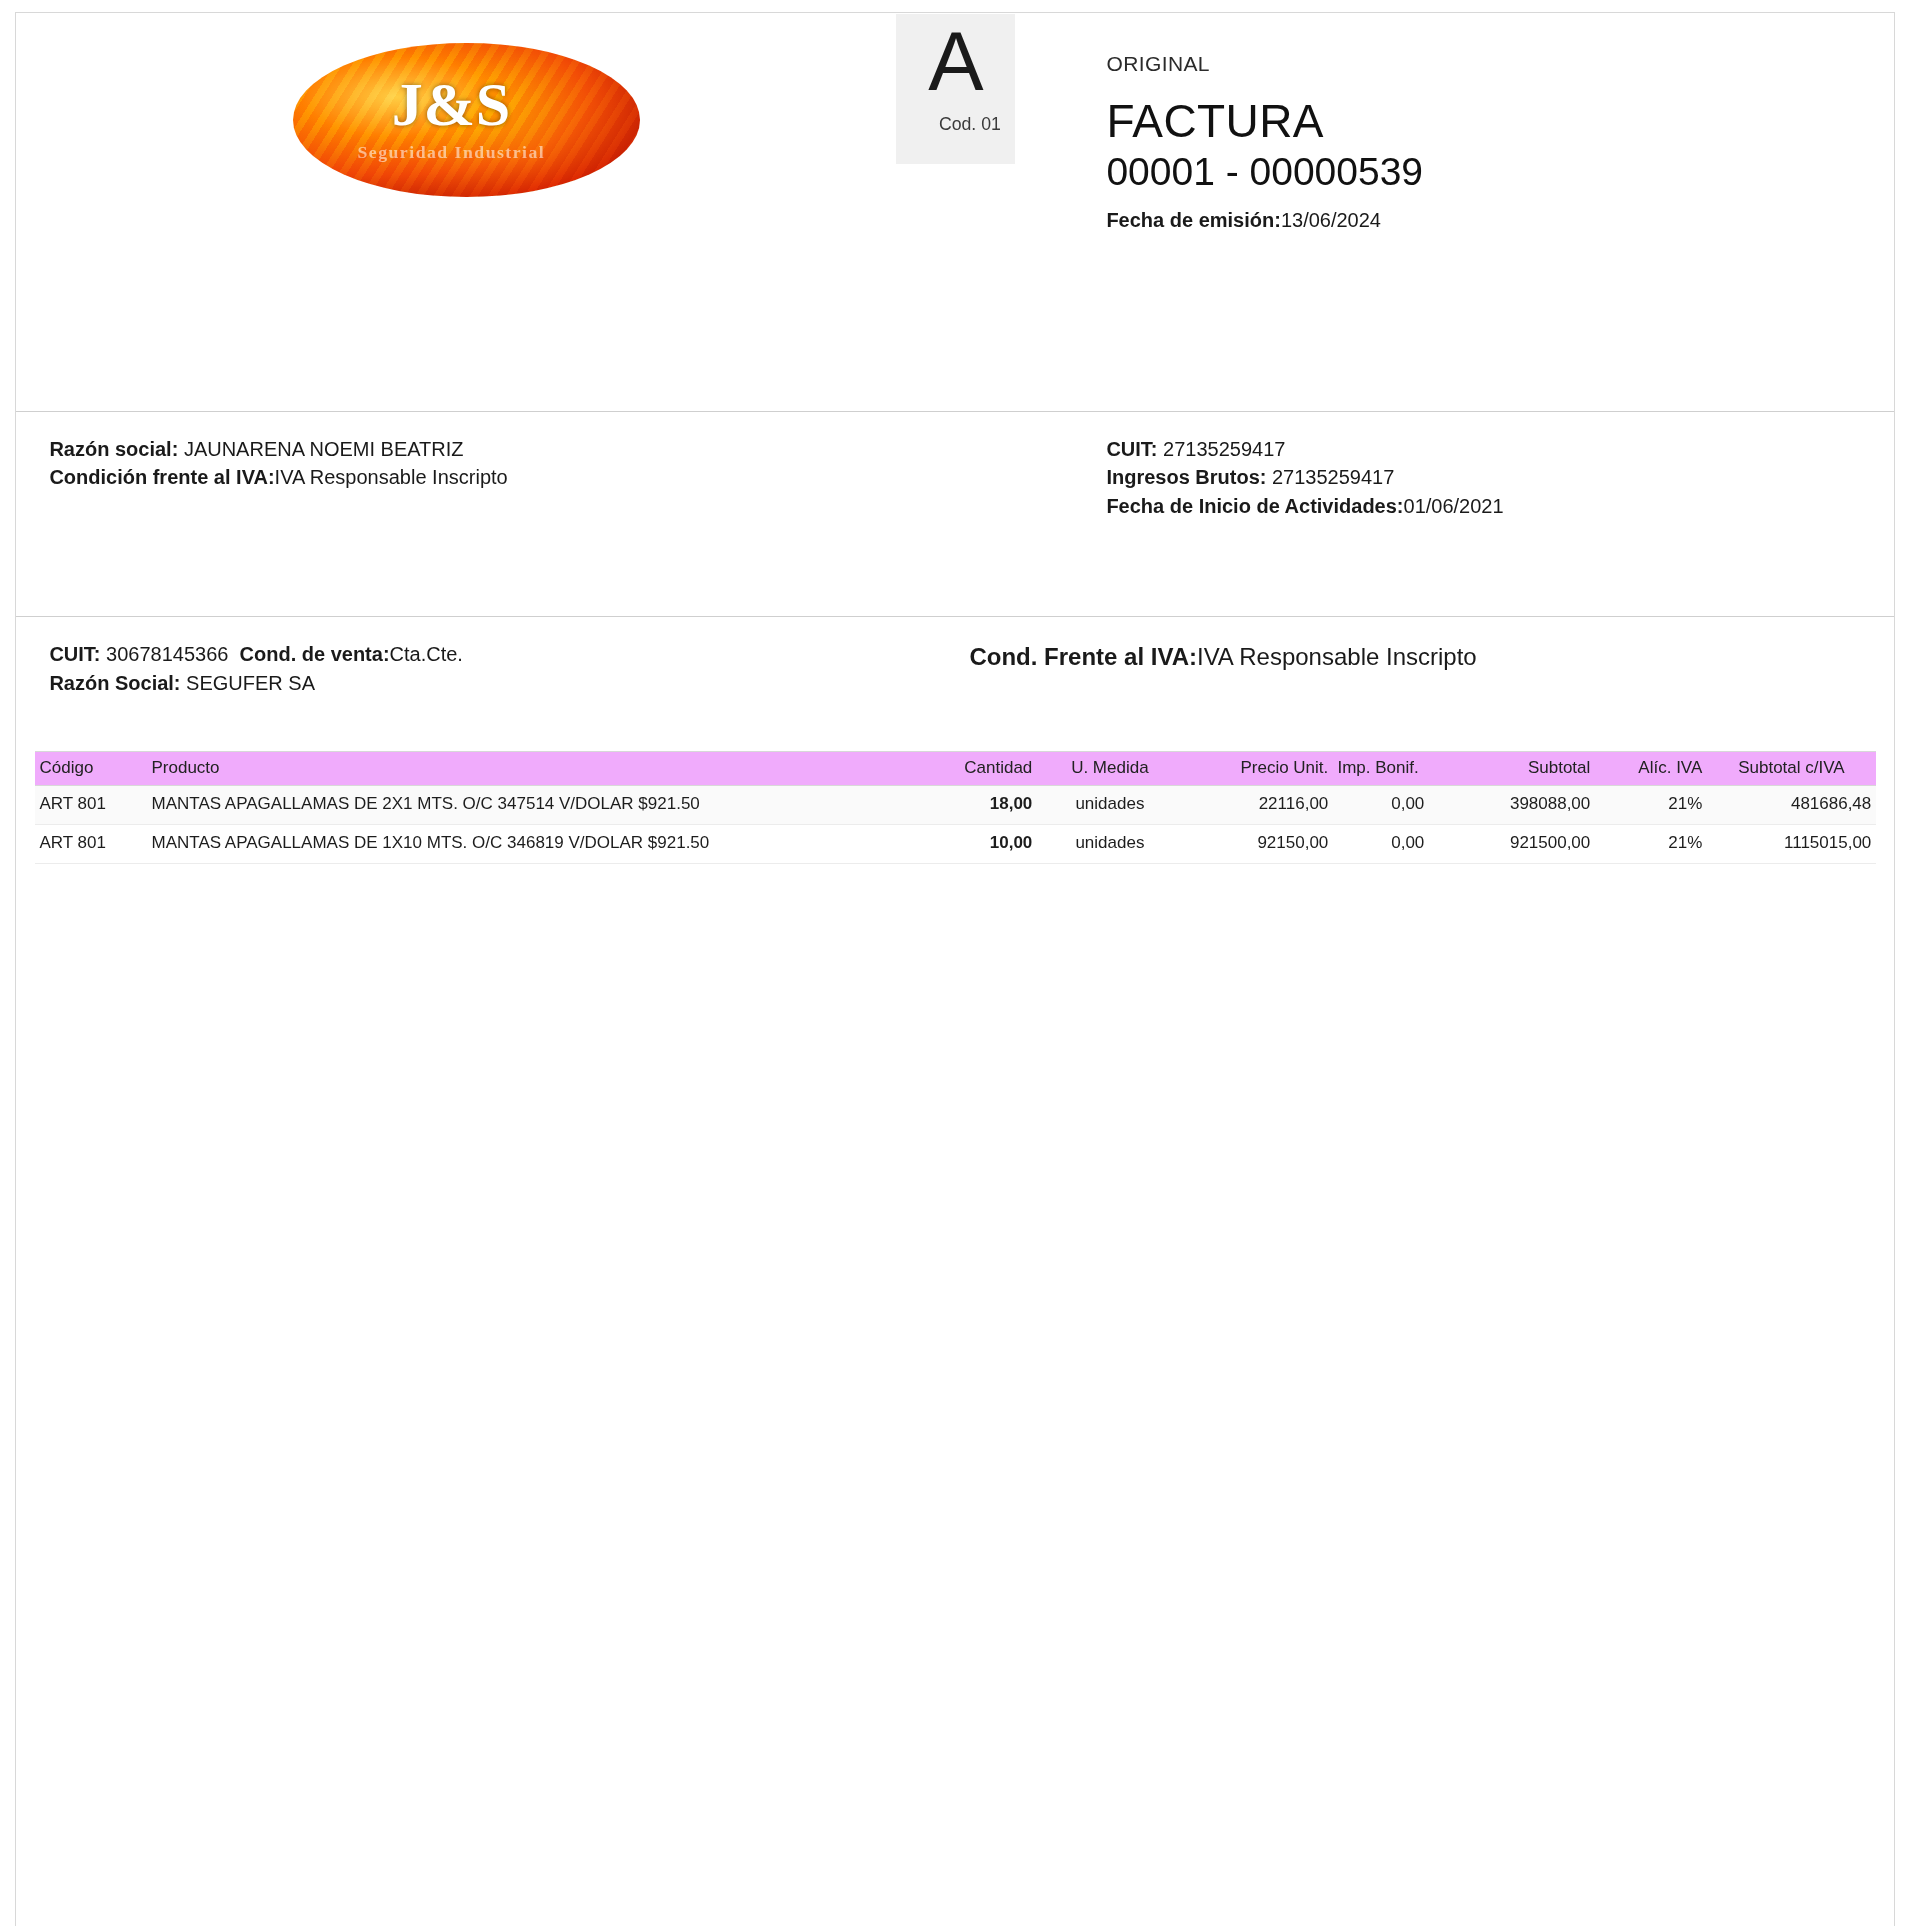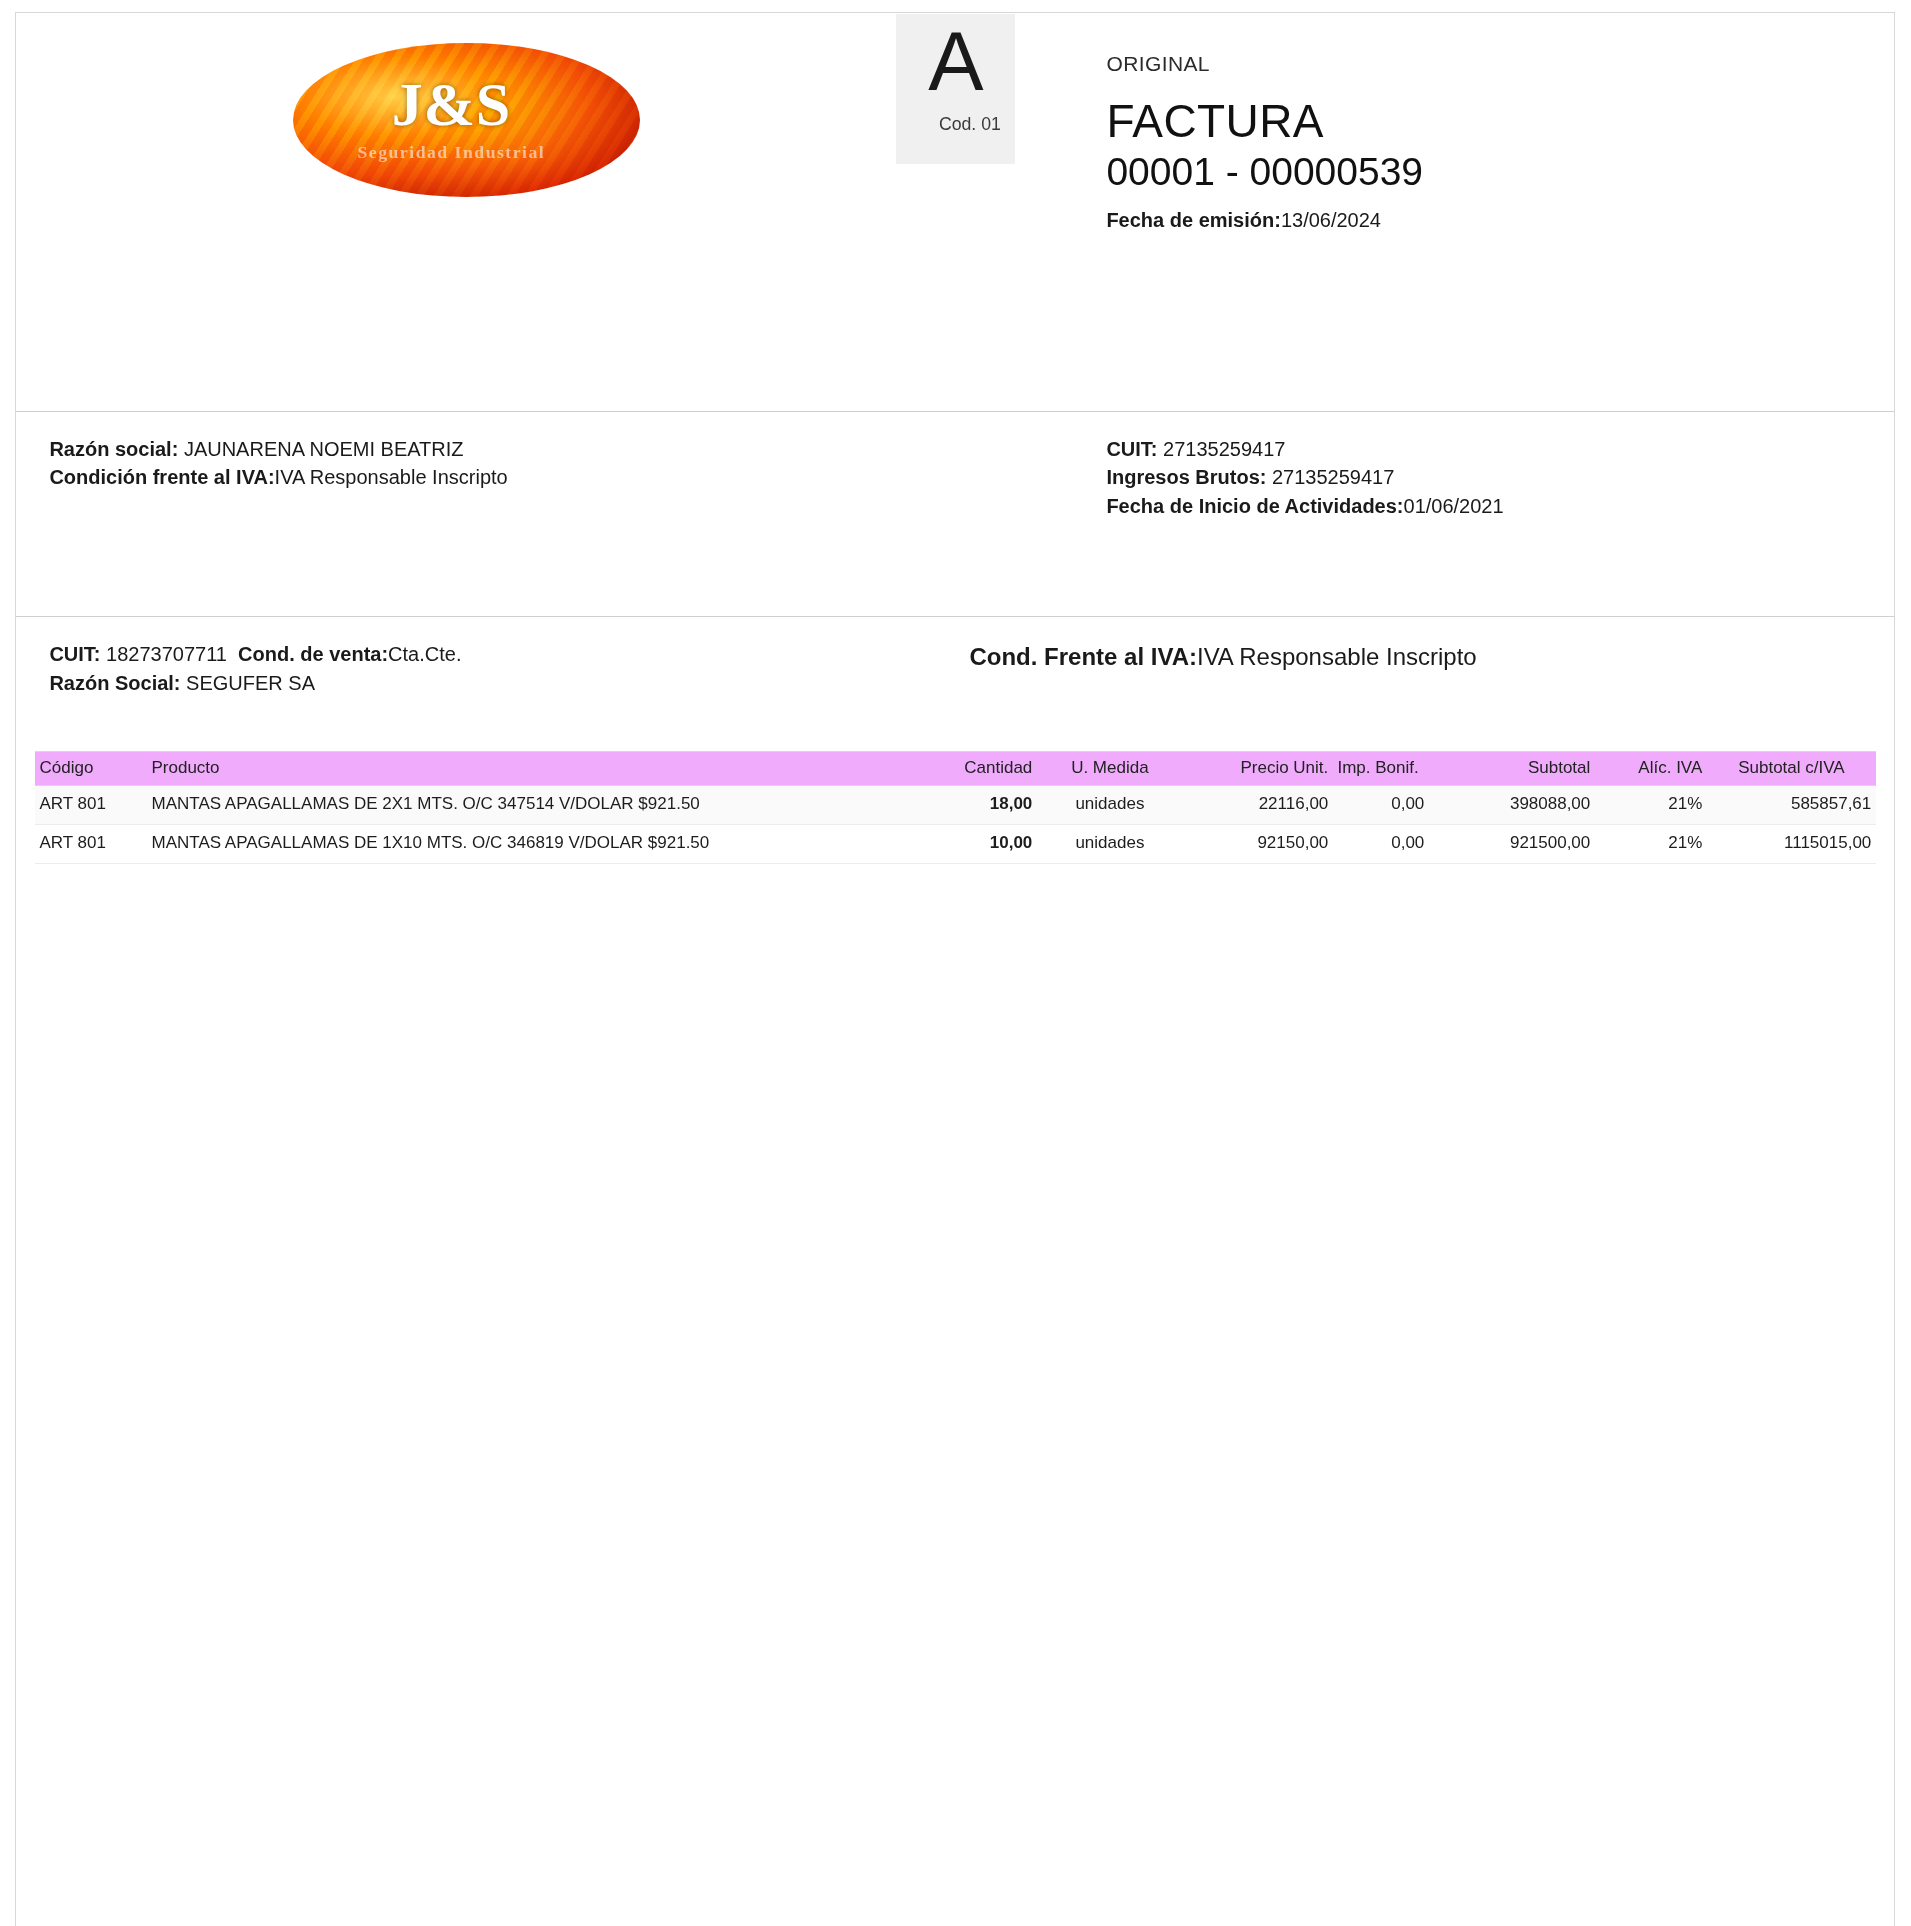--- a/index.html
+++ b/index.html
@@ -281,21 +281,21 @@
     <div>
       <b>Fecha de Inicio de Actividades:</b><span>01/06/2021</span>
     </div>
   </div>
 
   <div class="hr-full" style="top:603px;"></div>
 
   <div class="recv-left">
     <div>
       <b>CUIT:</b>
-      <span>18273707711</span>&nbsp;
+      <span>30678145366</span>&nbsp;
       <b>Cond. de venta:</b><span>Cta.Cte.</span>
     </div>
     <div>
       <b>Razón Social:</b>
       <span>SEGUFER SA</span>
     </div>
   </div>
 
   <div class="recv-right">
     <div>
@@ -321,21 +321,21 @@
       <tbody>
         <tr class="odd">
           <td class="c-codigo">ART 801</td>
           <td class="c-prod">MANTAS APAGALLAMAS DE 2X1 MTS. O/C 347514 V/DOLAR $921.50</td>
           <td class="c-cant">18,00</td>
           <td class="c-um">unidades</td>
           <td class="c-pu">22116,00</td>
           <td class="c-bonif">0,00</td>
           <td class="c-sub">398088,00</td>
           <td class="c-alic">21%</td>
-          <td class="c-subiva">585857,61</td>
+          <td class="c-subiva">481686,48</td>
         </tr>
         <tr>
           <td class="c-codigo">ART 801</td>
           <td class="c-prod">MANTAS APAGALLAMAS DE 1X10 MTS. O/C 346819 V/DOLAR $921.50</td>
           <td class="c-cant">10,00</td>
           <td class="c-um">unidades</td>
           <td class="c-pu">92150,00</td>
           <td class="c-bonif">0,00</td>
           <td class="c-sub">921500,00</td>
           <td class="c-alic">21%</td>

